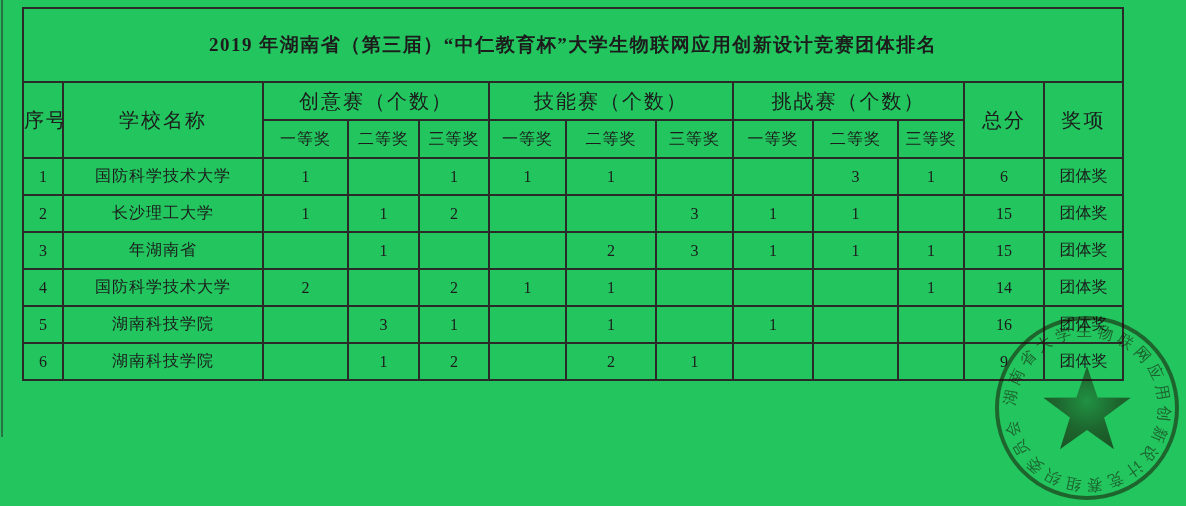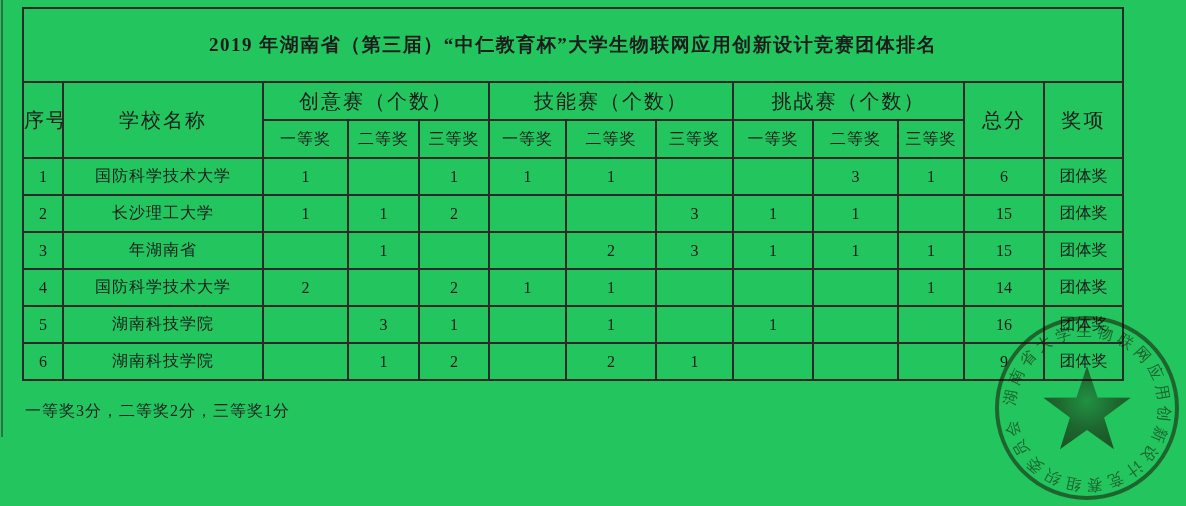--- a/index.html
+++ b/index.html
@@ -187,21 +187,20 @@
           <td>1</td>
           <td></td>
           <td></td>
           <td></td>
           <td>9</td>
           <td>团体奖</td>
         </tr>
       </tbody>
   </table>
 
-  <div class="footnote">一等奖3分，二等奖2分，三等奖1分</div>
 
   <svg class="stamp" viewBox="0 0 210 210" width="210" height="210">
     <defs>
       <radialGradient id="starGrad" cx="50%" cy="42%" r="65%">
         <stop offset="0%" stop-color="#e8a59b"></stop>
         <stop offset="55%" stop-color="#c9574a"></stop>
         <stop offset="100%" stop-color="#a83a30"></stop>
       </radialGradient>
       <path id="ringPath" d="M 33,105 A 72,72 0 1 1 177,105 A 72,72 0 1 1 33,105" fill="none"></path>
     </defs>

